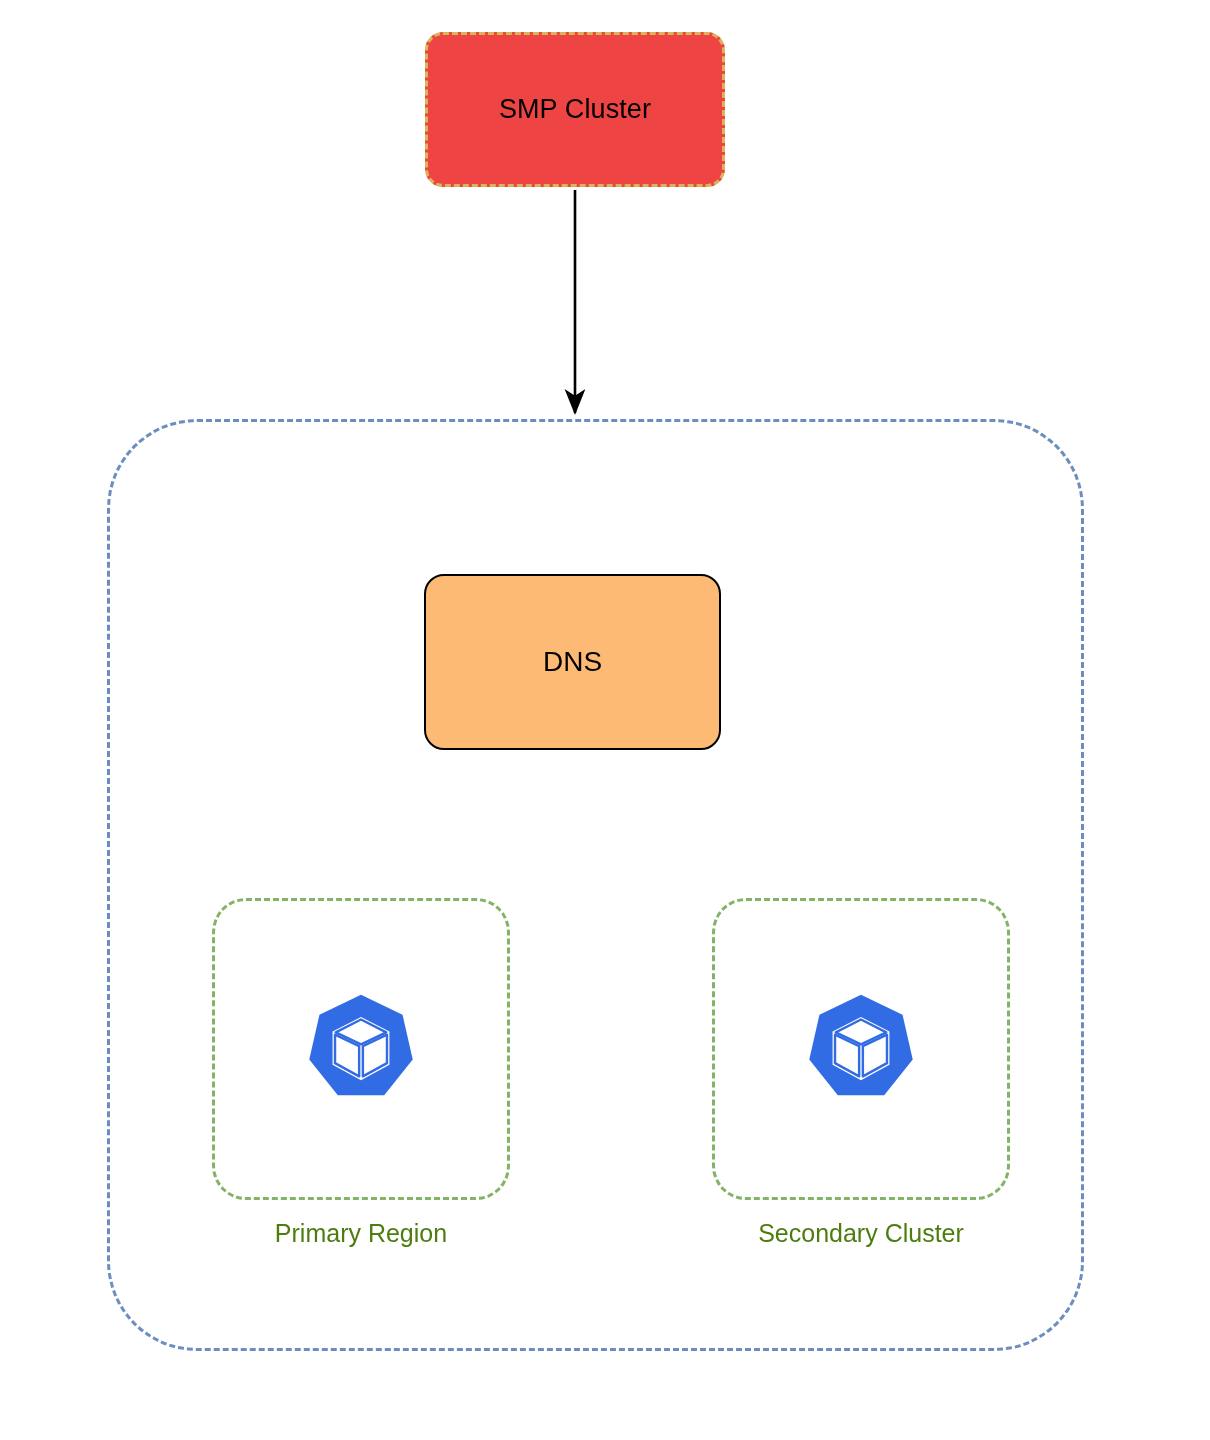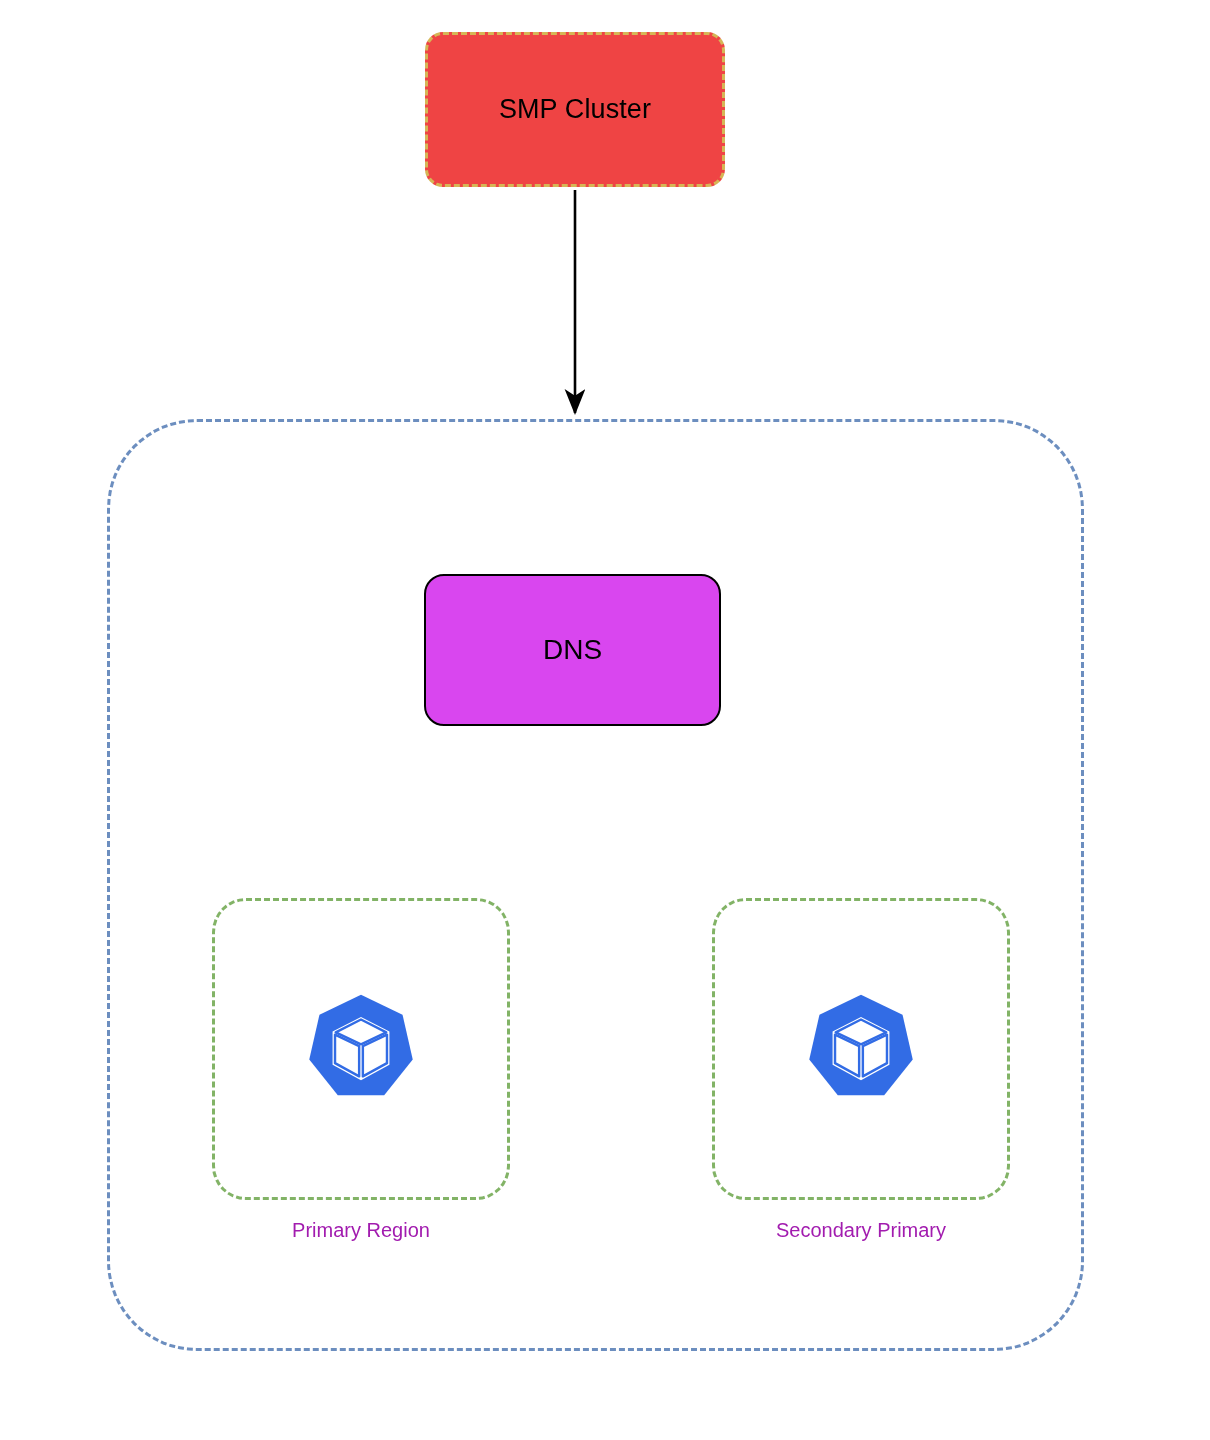--- a/index.html
+++ b/index.html
@@ -62,24 +62,24 @@
     border: 3px dashed #6c8ebf;
     border-radius: 90px;
     background: #ffffff;
   }
 
   
   #dns-box {
     left: 424px;
     top: 574px;
     width: 297px;
-    height: 152px;
+    height: 176px;
     border: 2.5px solid #000000;
     border-radius: 20px;
-    background: #d946ef;
+    background: #fdba74;
     align-items: center;
   }
   #dns-box .node-label {
     font-size: 28px;
     color: #000000;
   }
 
   
   .region-box {
     position: absolute;
@@ -98,22 +98,22 @@
     left: 712px;
     top: 898px;
     width: 298px;
     height: 302px;
   }
 
   .region-label {
     position: absolute;
     width: 298px;
     text-align: center;
-    font-size: 20px;
-    color: #a21caf;
+    font-size: 25px;
+    color: #4d7c0f;
     top: 1219px;
   }
   #primary-region-label { left: 212px; }
   #secondary-region-label { left: 712px; }
 
   
   .k8s-logo {
     position: absolute;
     width: 116px;
     height: 116px;
@@ -195,15 +195,15 @@
       <path d="M27.6 37.6 L48.4 47.6 L48.4 73.6 L27.6 62.2 Z" fill="#ffffff"></path>
       <path d="M72.4 37.6 L51.6 47.6 L51.6 73.6 L72.4 62.2 Z" fill="#ffffff"></path>
       <g stroke="#326ce5" stroke-width="2.1" fill="none" stroke-linejoin="round">
         <path d="M50 24.6 L71.8 35.6 L50 46.0 L28.2 35.6 Z"></path>
         <path d="M27.6 37.6 L48.4 47.6 L48.4 73.6 L27.6 62.2 Z"></path>
         <path d="M72.4 37.6 L51.6 47.6 L51.6 73.6 L72.4 62.2 Z"></path>
       </g>
     </svg>
   </div>
 
-  <div class="region-label" id="secondary-region-label">Secondary Primary</div>
+  <div class="region-label" id="secondary-region-label">Secondary Cluster</div>
 
 </div>
 
 </body></html>

